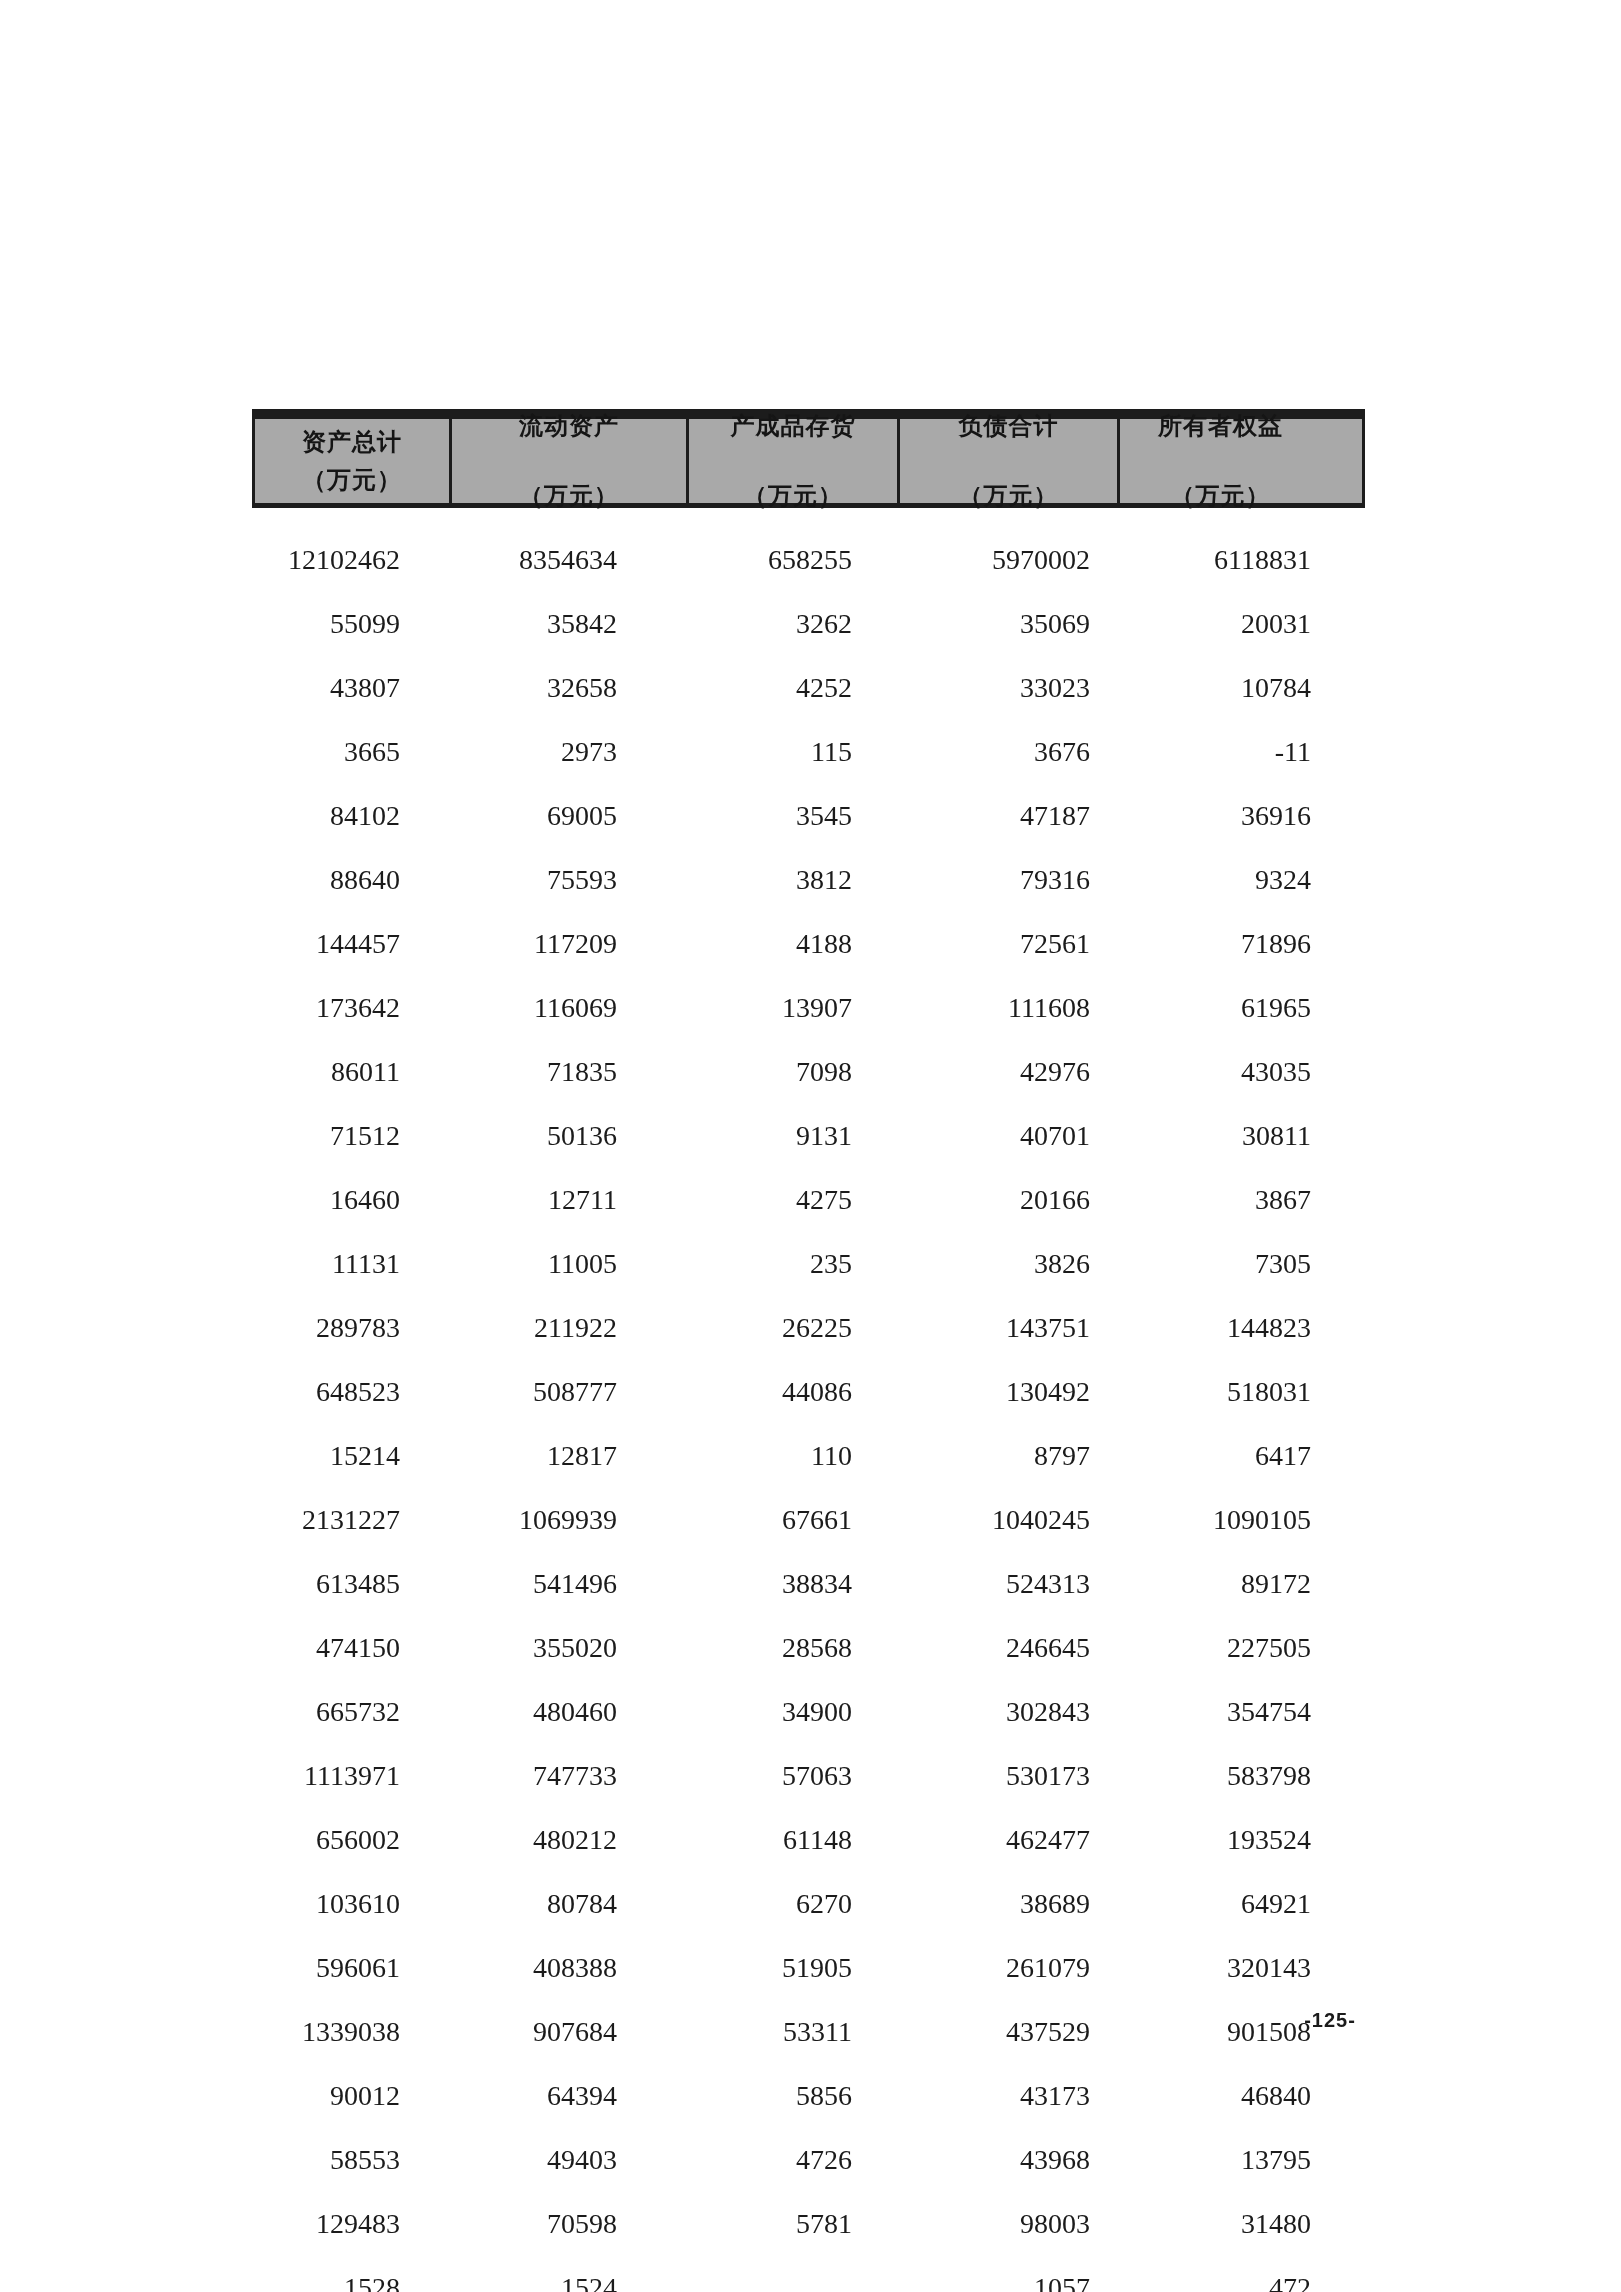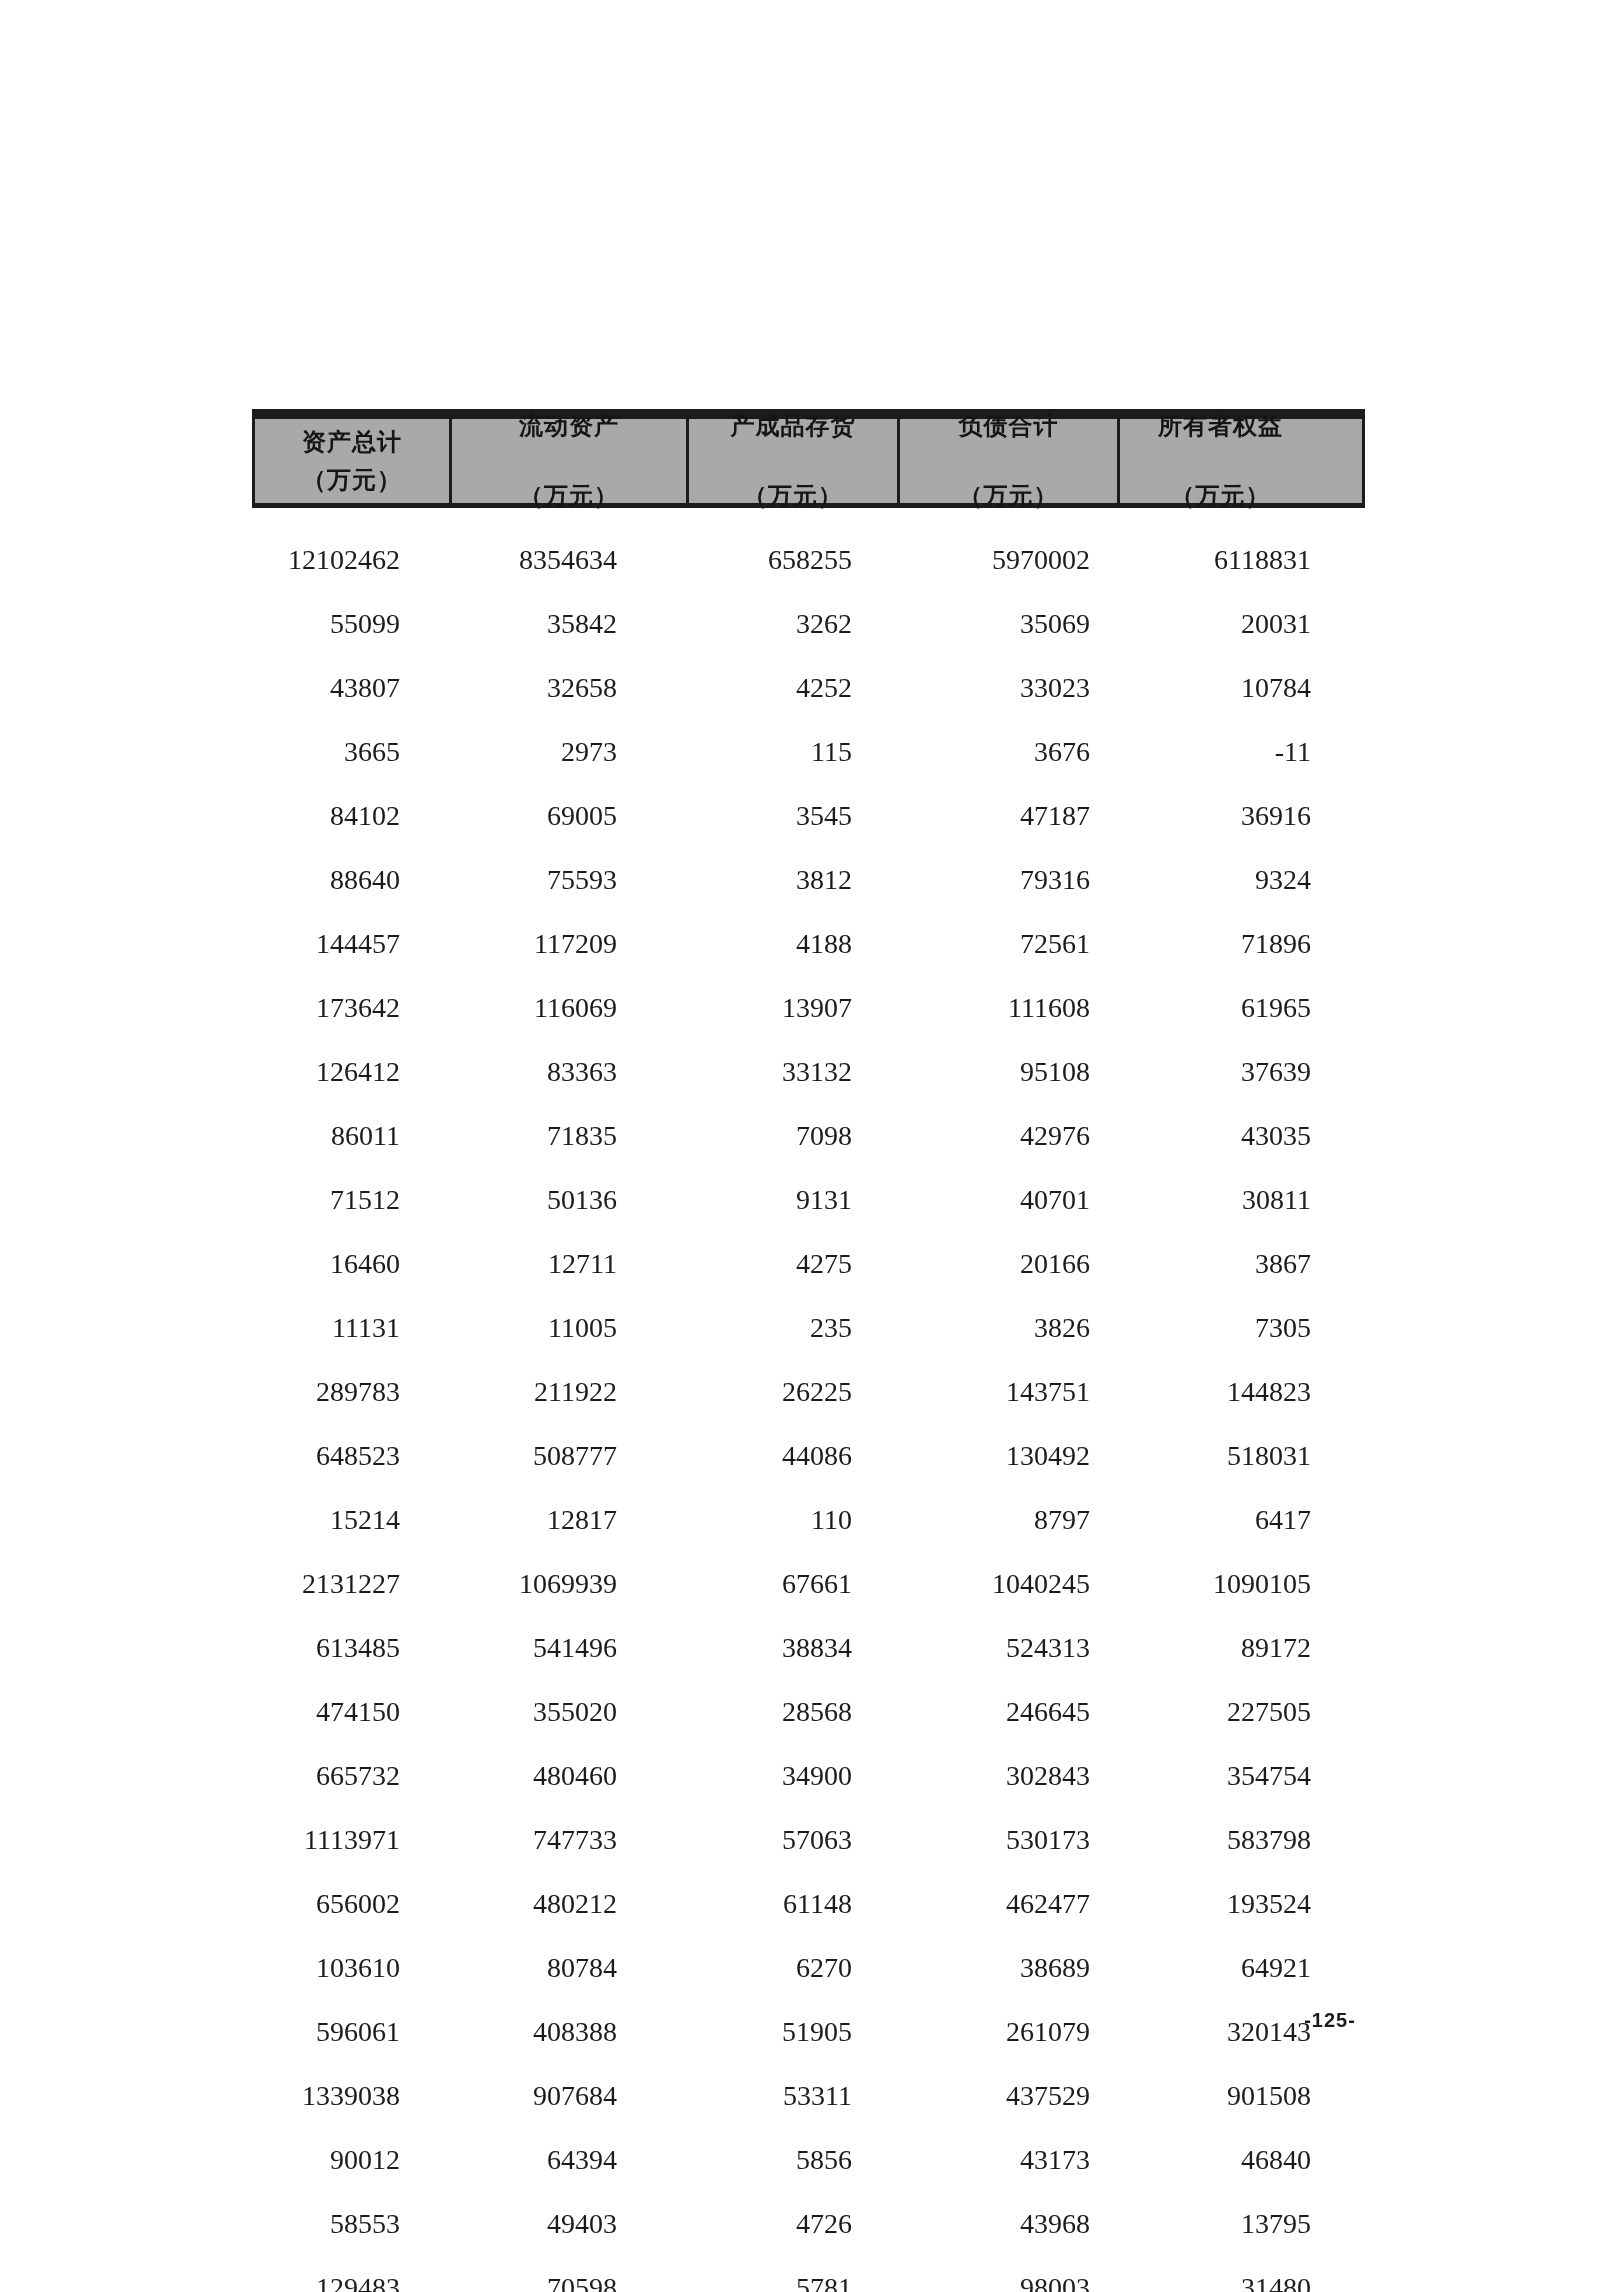--- a/index.html
+++ b/index.html
@@ -173,27 +173,20 @@
         <div class="td c4">71896</div>
       </div>
       <div class="tr">
         <div class="td c0">173642</div>
         <div class="td c1">116069</div>
         <div class="td c2">13907</div>
         <div class="td c3">111608</div>
         <div class="td c4">61965</div>
       </div>
       <div class="tr">
-        <div class="td c0">126412</div>
-        <div class="td c1">83363</div>
-        <div class="td c2">33132</div>
-        <div class="td c3">95108</div>
-        <div class="td c4">37639</div>
-      </div>
-      <div class="tr">
         <div class="td c0">86011</div>
         <div class="td c1">71835</div>
         <div class="td c2">7098</div>
         <div class="td c3">42976</div>
         <div class="td c4">43035</div>
       </div>
       <div class="tr">
         <div class="td c0">71512</div>
         <div class="td c1">50136</div>
         <div class="td c2">9131</div>

